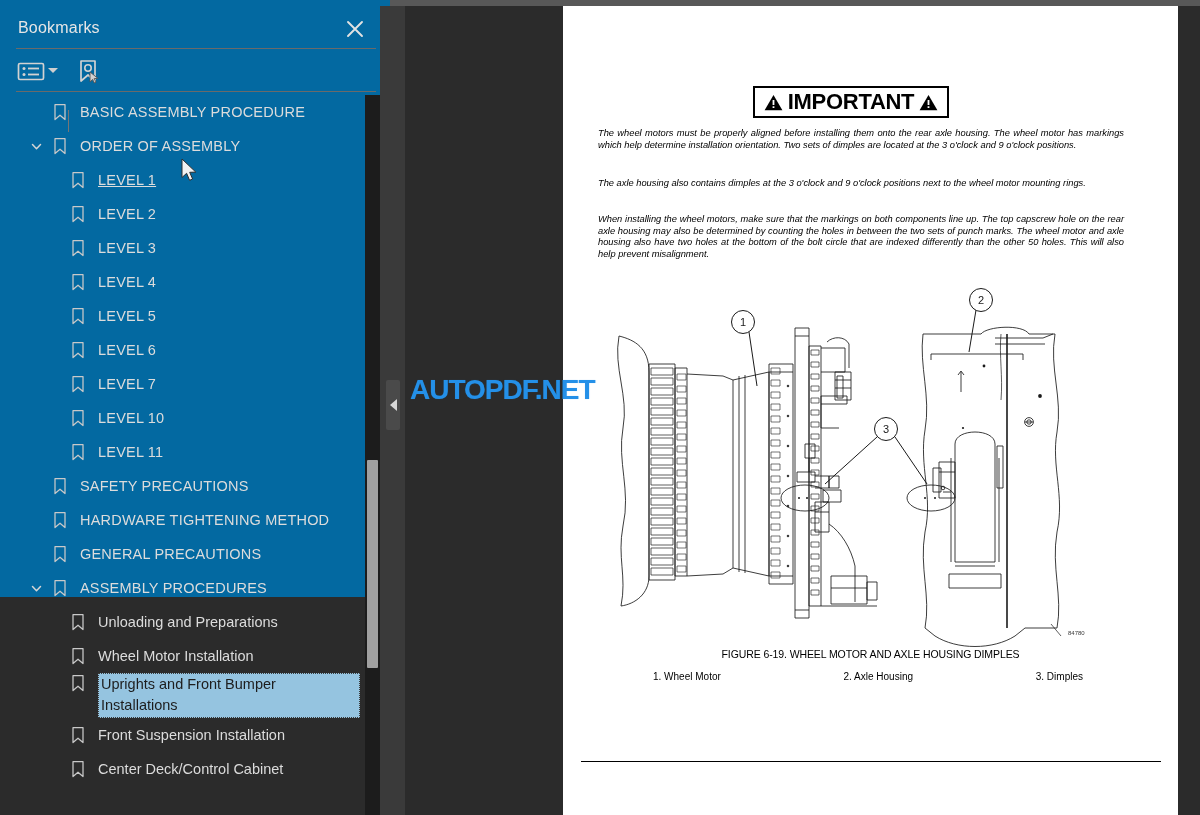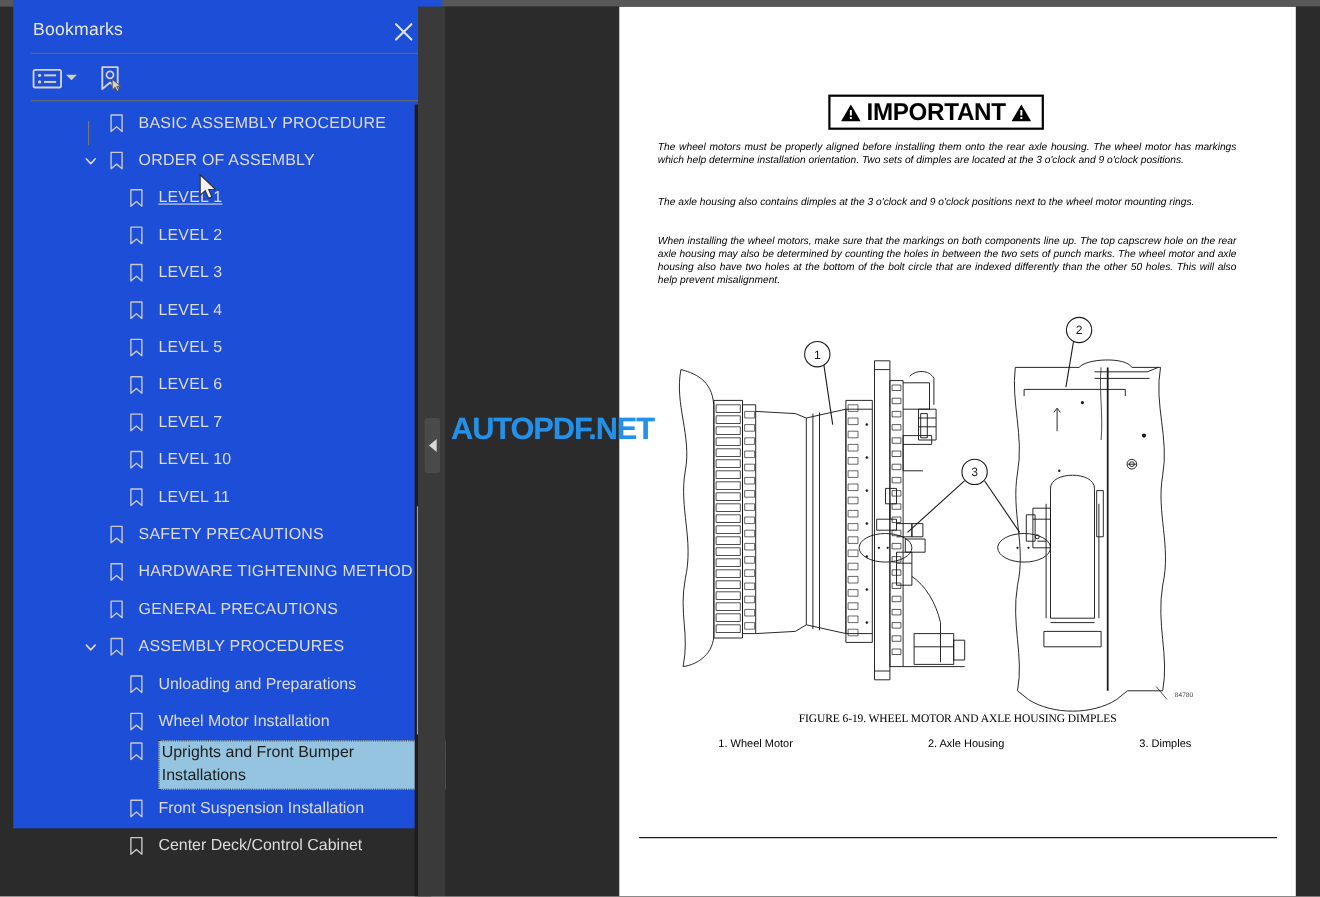--- a/index.html
+++ b/index.html
@@ -9,22 +9,22 @@
     font-family:"Liberation Sans", sans-serif;
     -webkit-font-smoothing:antialiased;
   }
   .app{position:relative;width:1200px;height:815px;overflow:hidden;}
 
   
   .top-strip{position:absolute;left:0;top:0;width:1200px;height:6px;background:#585858;}
 
   
   .bm-panel{
-    position:absolute;left:12px;top:0;width:390px;height:753px;
-    background:#1d4ed8;
+    position:absolute;left:0;top:0;width:390px;height:597px;
+    background:#0369a1;
     box-sizing:border-box;
   }
   .bm-header{
     position:absolute;left:0;top:6px;width:390px;height:41px;
   }
   .bm-title{
     position:absolute;left:18px;top:13px;
     font-size:16px;color:#e6e6e6;letter-spacing:.2px;
   }
   .bm-close{
@@ -43,21 +43,20 @@
   .tb-caret{position:absolute;left:48px;top:16px;width:0;height:0;
     border-left:5px solid transparent;border-right:5px solid transparent;border-top:5px solid #cfcfcf;}
   .tb-sep{position:absolute;left:68px;top:58px;width:1px;height:22px;background:#767676;}
   .tb-newbm{left:74px;top:5px;width:28px;height:28px;}
   .bm-hrule2{position:absolute;left:16px;top:91px;width:360px;height:1px;background:#6a6a6a;}
 
   
   .bm-tree{
     position:absolute;left:0;top:95px;width:365px;height:720px;
     overflow:hidden;
-    margin-left:34px;
   }
   .bm-item{
     position:relative;height:34px;display:flex;align-items:center;
     color:#dcdcdc;font-size:14.5px;cursor:pointer;white-space:nowrap;
   }
   .bm-item.two-line{height:45px;align-items:flex-start;}
   .bm-chev{
     position:absolute;width:16px;height:16px;display:flex;align-items:center;justify-content:center;
   }
   .bm-ico{width:20px;height:20px;flex:none;display:block;}
@@ -112,21 +111,21 @@
     text-align:justify;
   }
   .p1{top:122px;}
   .p2{top:172px;}
   .p3{top:208px;}
 
   
   .figure{position:absolute;left:20px;top:270px;width:580px;height:380px;}
   .fig-cap{
     position:absolute;left:0;width:615px;text-align:center;
-    font-size:10.5px;color:#000;font-family:Liberation Serif, serif;
+    font-size:10.5px;color:#000;font-family:Liberation Sans, sans-serif;
   }
   .cap-title{top:642px;letter-spacing:-0.1px;}
   .legend{position:absolute;top:665px;left:90px;width:430px;display:flex;justify-content:space-between;
     font-size:10px;color:#000;font-family:"Liberation Sans", sans-serif;}
   .drawing-id{position:absolute;left:505px;top:624px;font-size:6px;color:#3a3a3a;font-family:"Liberation Sans", sans-serif;}
 
   
   .foot-rule{position:absolute;left:18px;top:755px;width:580px;height:1px;background:#000;}
   .footer{position:absolute;left:18px;top:762px;width:580px;height:18px;font-size:9.5px;color:#000;font-family:"Liberation Sans", sans-serif;}
   .f-left{position:absolute;left:15px;top:1px;}

